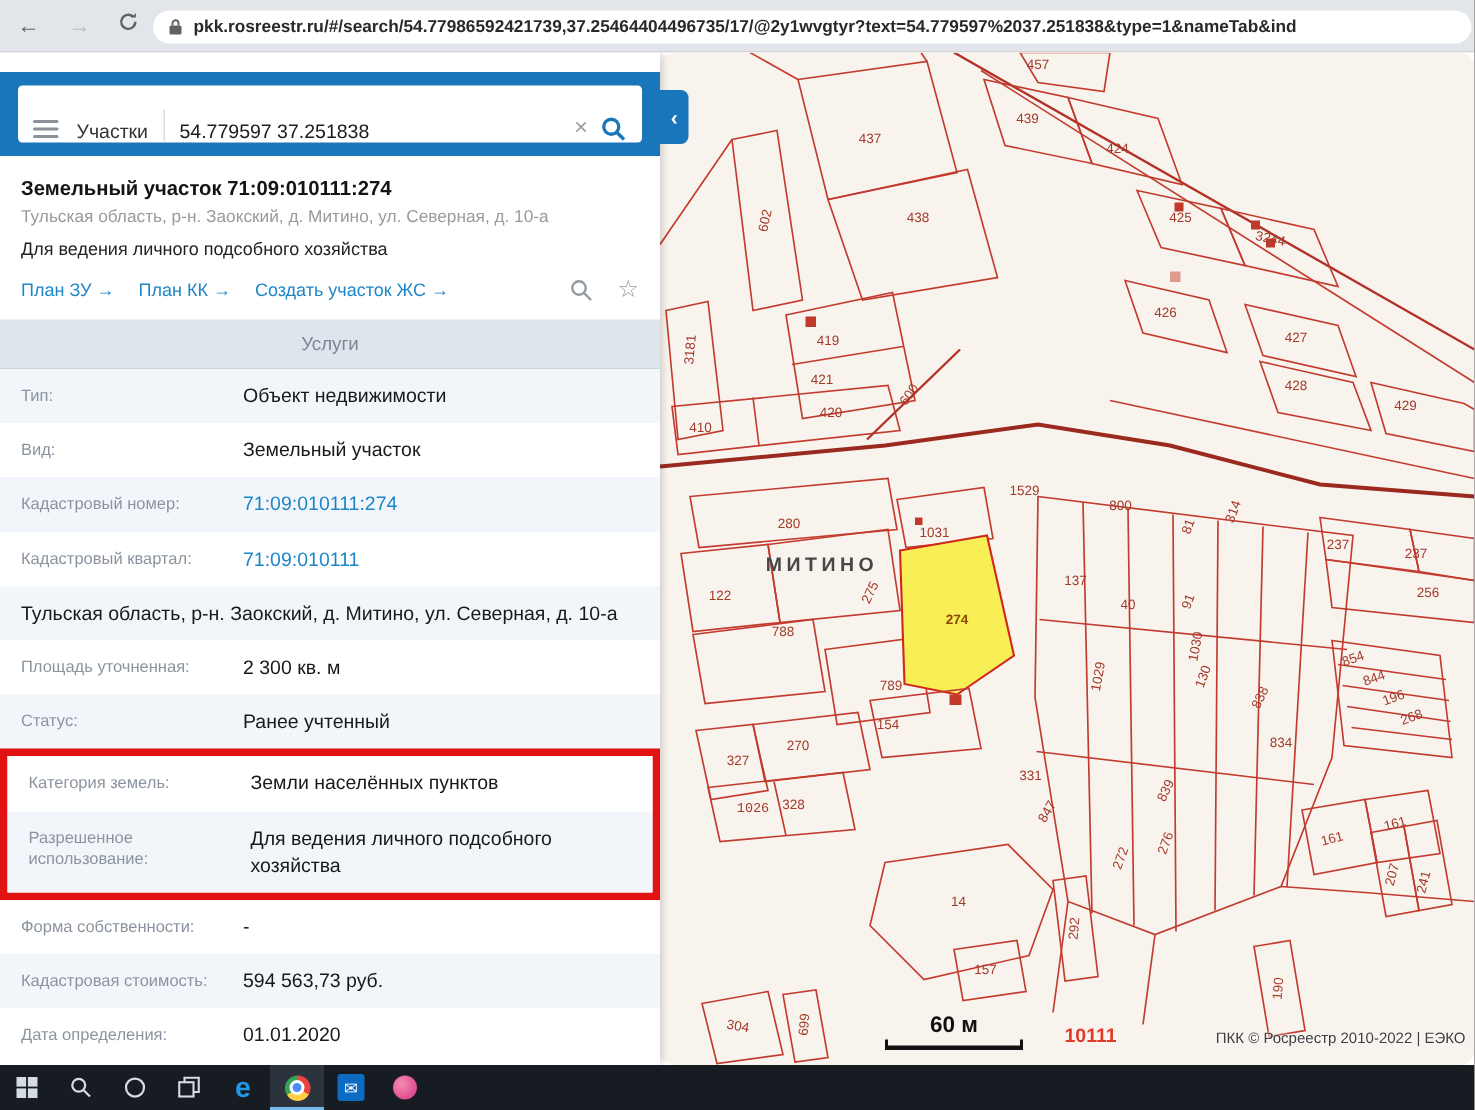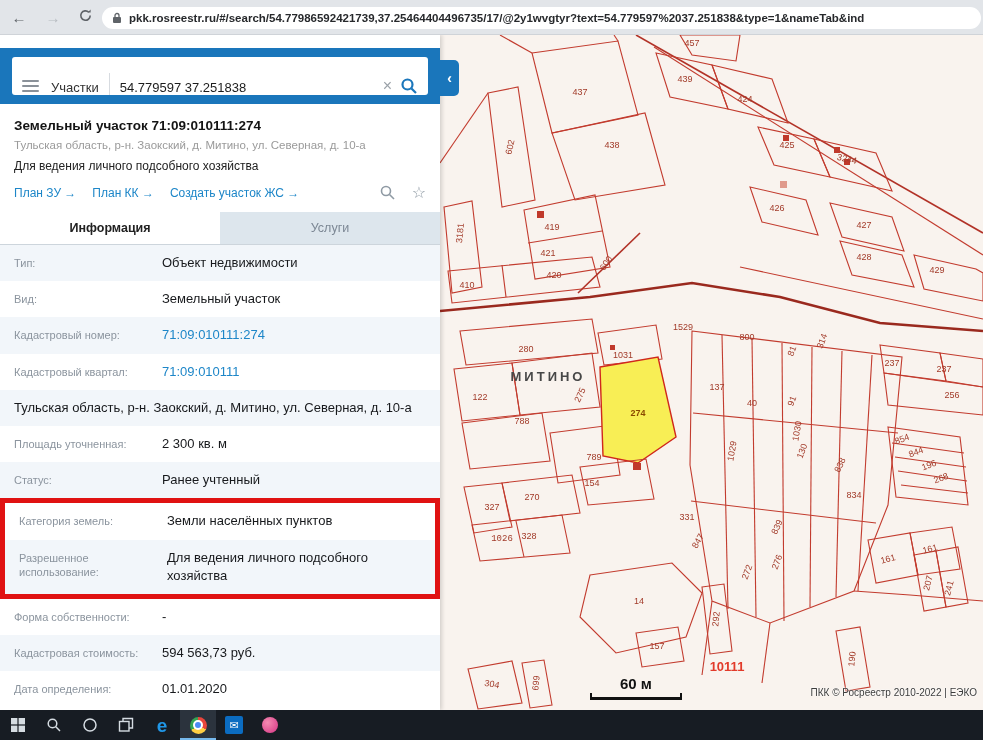--- a/index.html
+++ b/index.html
@@ -13,21 +13,21 @@
   .nav-fwd { left:42px; color:#b7bbc0; }
   .nav-refresh { left:74px; }
   .omnibox { position:absolute; left:102px; right:2px; top:7px; height:22px; background:#fff; border-radius:12px; display:flex; align-items:center; padding:0 10px; overflow:hidden; }
   .omnibox .url { font-size:11.5px; color:#27292c; white-space:nowrap; overflow:hidden;font-weight:bold; }
   .lock { flex:none; margin-right:7px; }
 
   
   .page { position:absolute; left:0; top:35px; width:983px; height:675px; background:#fff; overflow:hidden; }
 
   
-  .map { position:absolute; left:440px; top:0; width:543px; height:675px; background:#f9f3ee; overflow:hidden; }
+  .map { position:absolute; left:440px; top:0; width:543px; height:675px; background:#f9f3ee; overflow:hidden;border-radius:10px; }
   .map svg { position:absolute; left:0; top:0; }
   .map .p { fill:none; stroke:#c23b2e; stroke-width:1.1; }
   .map .r { fill:none; stroke:#9a291e; stroke-width:2.6; }
   .map .rt { fill:none; stroke:#b23227; stroke-width:1.6; }
   .map .sel { fill:#f8ee55; stroke:#d0281c; stroke-width:1.4; }
   .map .b { fill:#c0392b; stroke:none; }
   .map .bp { fill:#e09a8c; stroke:none; }
   .map-labels { position:absolute; inset:0; }
   .mlabel { position:absolute; font-size:9px; color:#a23b2a; white-space:nowrap;
             transform:translate(-50%,-50%) rotate(var(--r,0deg)); cursor:pointer; }
@@ -254,21 +254,21 @@
           <span class="mlabel" style="left: 276px; top: 584px; --r: -85deg;">292</span>
           <span class="mlabel" style="left: 448px; top: 524px; --r: -15deg;">161</span>
           <span class="mlabel" style="left: 490px; top: 514px; --r: -15deg;">161</span>
           <span class="mlabel" style="left: 488px; top: 548px; --r: -75deg;">207</span>
           <span class="mlabel" style="left: 509px; top: 553px; --r: -75deg;">241</span>
           <span class="mlabel" style="left: 217px; top: 611px; --r: 0deg;">157</span>
           <span class="mlabel" style="left: 412px; top: 624px; --r: -85deg;">190</span>
           <span class="mlabel" style="left: 52px; top: 649px; --r: 10deg;">304</span>
           <span class="mlabel" style="left: 96px; top: 648px; --r: -85deg;">699</span>
           <span class="mlabel town" style="left: 108px; top: 341px; --r: 0deg;">МИТИНО</span>
-          <span class="mlabel quarter" style="left: 287px; top: 631px; --r: 0deg;">10111</span>
+          <span class="mlabel quarter" style="left: 287px; top: 655px; --r: 0deg;">10111</span>
         </div>
 
       <div class="scalebar">
         <div class="txt">60 м</div>
         <div class="bar"></div>
       </div>
       <div class="attribution">ПКК © Росреестр 2010-2022 | ЕЭКО</div>
     </div>
 
     <div class="panel">
@@ -300,21 +300,20 @@
         <a>Создать участок ЖС →</a>
         <span class="spacer"></span>
         <svg width="17" height="17" viewBox="0 0 17 17">
           <circle cx="7" cy="7" r="4.5" fill="none" stroke="#8f9aa4" stroke-width="1.6"></circle>
           <line x1="10.5" y1="10.5" x2="15" y2="15" stroke="#8f9aa4" stroke-width="1.6"></line>
         </svg>
         <span class="star">☆</span>
       </div>
 
       <div class="tabs">
-        <div class="tab active">Информация</div>
         <div class="tab inactive">Услуги</div>
       </div>
 
       <div class="info-table">
           <div class="info-row g">
             <div class="il">Тип:</div>
             <div class="iv">Объект недвижимости</div>
           </div>
           <div class="info-row w">
             <div class="il">Вид:</div>

